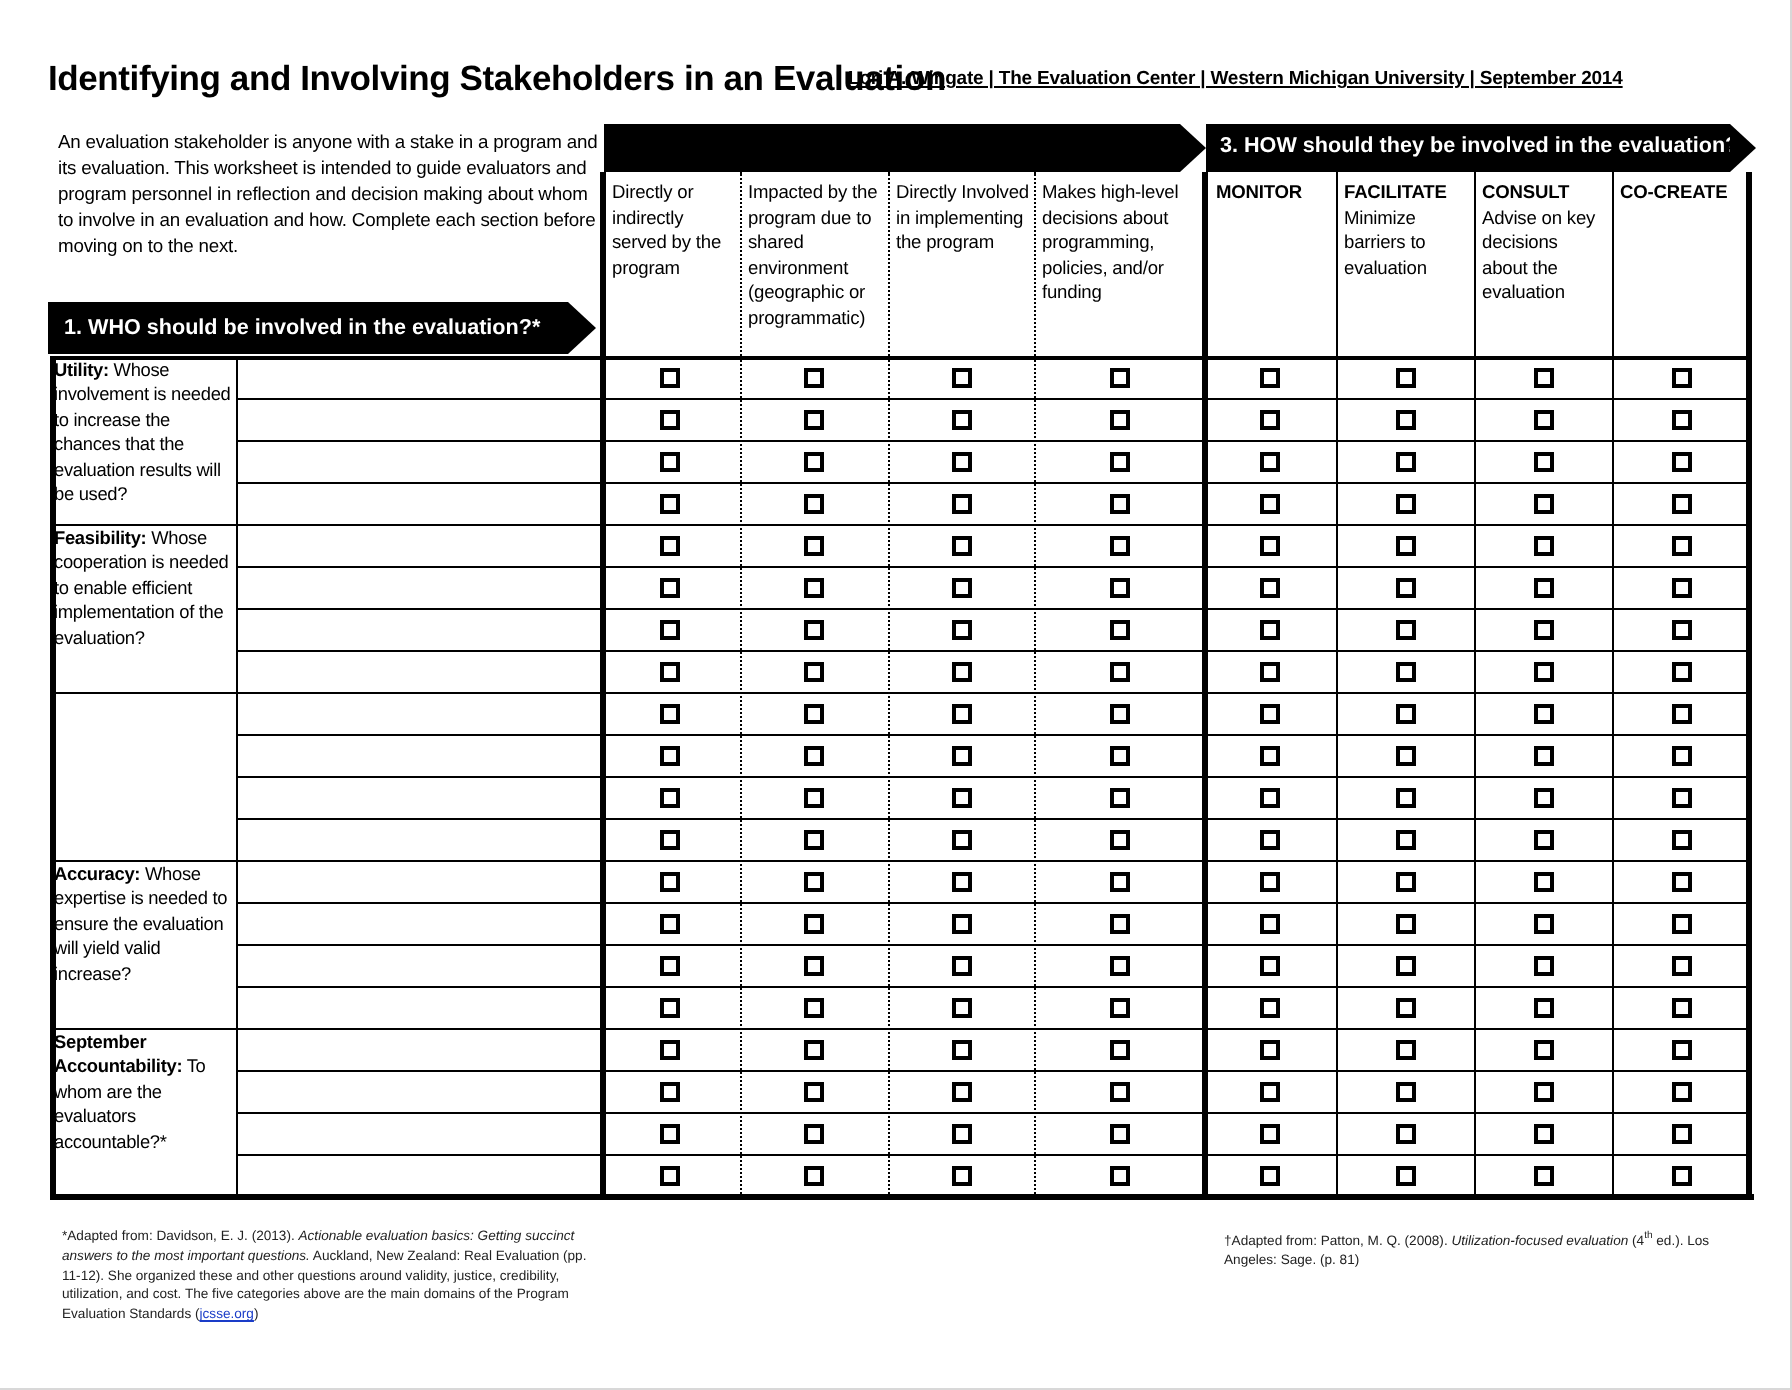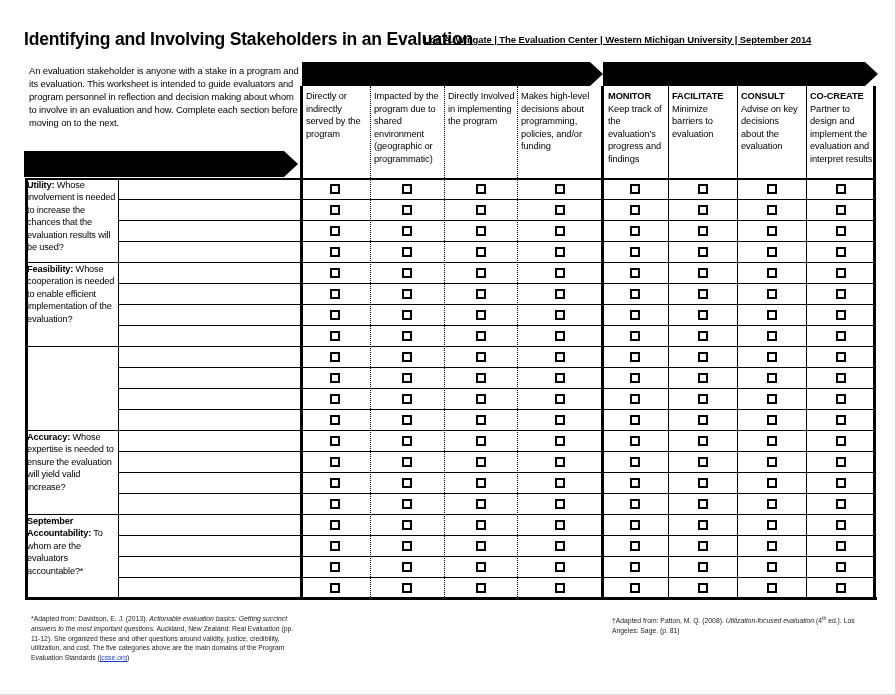--- a/index.html
+++ b/index.html
@@ -40,46 +40,48 @@
 <body>
 
 <div class="page-edge"></div>
 
 <div class="title">Identifying and Involving Stakeholders in an Evaluation</div>
 <div class="byline">Lori A. Wingate | The Evaluation Center | Western Michigan University | September 2014</div>
 
 <div class="intro">An evaluation stakeholder is anyone with a stake in a program and its evaluation. This worksheet is intended to guide evaluators and program personnel in reflection and decision making about whom to involve in an evaluation and how. Complete each section before moving on to the next.</div>
 
 <div class="banner b1">
+  <span>1. WHO should be involved in the evaluation?*</span>
   <span class="arrow"></span>
 </div>
 <div class="banner b2">
   <span class="arrow"></span>
 </div>
 <div class="banner b3">
+  <span>3. HOW should they be involved in the evaluation?†</span>
   <span class="arrow"></span>
 </div>
 
 <div id="colhdrs">
     <div class="vthick" style="left: 300px; top: 86px; height: 92px;"></div>
     <div class="vthick" style="left: 601px; top: 86px; height: 92px;"></div>
     <div class="vthick" style="left: 873px; top: 86px; height: 92px;"></div>
     <div class="colhdr" style="left: 303px; width: 65px;"><span>Directly or indirectly served by the program</span></div>
     <div class="colhdr" style="left: 371px; width: 71px;"><span>Impacted by the program due to shared environment (geographic or programmatic)</span></div>
     <div class="vdot" style="left: 370px; top: 86px; height: 92px;"></div>
     <div class="colhdr" style="left: 445px; width: 70px;"><span>Directly Involved in implementing the program</span></div>
     <div class="vdot" style="left: 444px; top: 86px; height: 92px;"></div>
     <div class="colhdr" style="left: 518px; width: 82px;"><span>Makes high-level decisions about programming, policies, and/or funding</span></div>
     <div class="vdot" style="left: 517px; top: 86px; height: 92px;"></div>
-    <div class="colhdr" style="left: 605px; width: 61px;"><b>MONITOR</b><br><span>Keep track of the evaluation’s progress and findings</span></div>
+    <div class="colhdr" style="left: 605px; width: 61px;"><b>MONITOR</b><br></div>
     <div class="colhdr" style="left: 669px; width: 66px;"><b>FACILITATE</b><br><span>Minimize barriers to evaluation</span></div>
     <div class="vline" style="left: 668px; top: 86px; height: 92px;"></div>
     <div class="colhdr" style="left: 738px; width: 66px;"><b>CONSULT</b><br><span>Advise on key decisions about the evaluation</span></div>
     <div class="vline" style="left: 737px; top: 86px; height: 92px;"></div>
-    <div class="colhdr" style="left: 807px; width: 66px;"><b>CO-CREATE</b><br><span>Partner to design and implement the evaluation and interpret results</span></div>
+    <div class="colhdr" style="left: 807px; width: 66px;"><b>CO-CREATE</b><br></div>
     <div class="vline" style="left: 806px; top: 86px; height: 92px;"></div>
   </div>
 
 <div class="grid" id="grid" style="height: 420px;">
     <div class="cat" style="left: 2px; top: 0px; width: 90px;"><b>Utility:</b> <span>Whose involvement is needed to increase the chances that the evaluation results will be used?</span></div>
     <div class="hline" style="left: 0px; top: 0px; width: 850px; height: 2px;"></div>
     <input class="entry" type="text" value="" style="left: 94px; top: 1px; width: 180px;">
     <div class="cb" role="checkbox" aria-checked="false" style="left: 305px; top: 6px;"></div>
     <div class="cb" role="checkbox" aria-checked="false" style="left: 377px; top: 6px;"></div>
     <div class="cb" role="checkbox" aria-checked="false" style="left: 450.5px; top: 6px;"></div>

